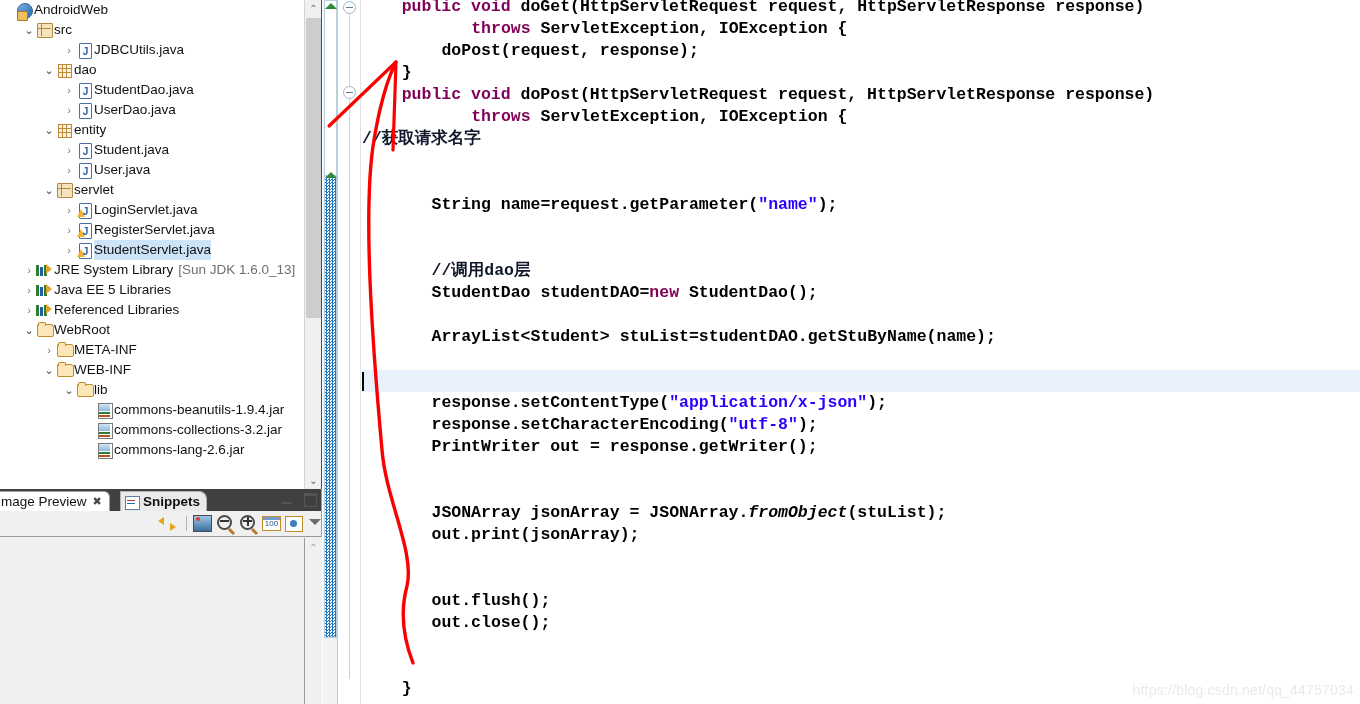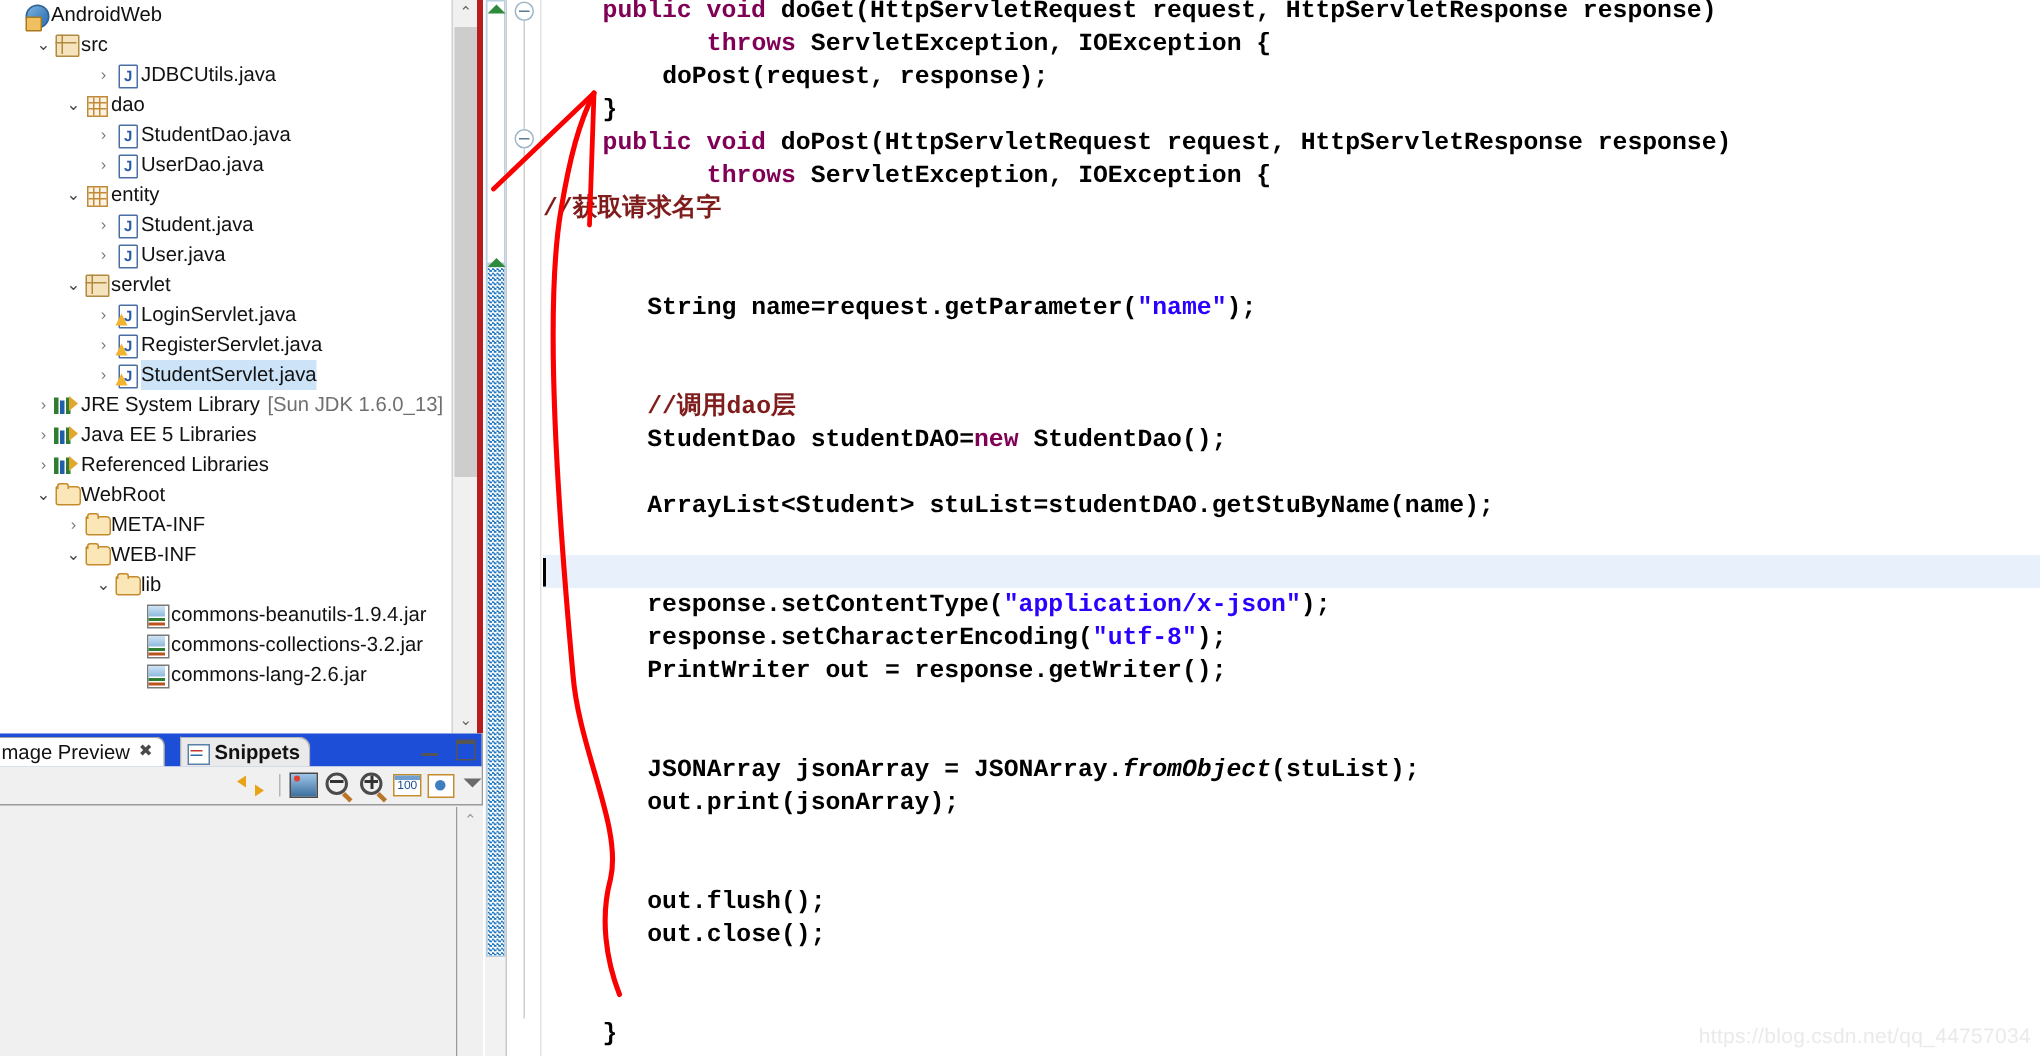--- a/index.html
+++ b/index.html
@@ -9,21 +9,21 @@
     font-family:"Liberation Sans", sans-serif;
     font-size:13px;
     -webkit-font-smoothing:none;
   }
   .screen{position:relative;width:1360px;height:704px;overflow:hidden;background:#fff;}
 
   
   .explorer{
     position:absolute;left:0;top:0;width:322px;height:489px;
     background:#ffffff;overflow:hidden;
-    border-right:4px solid #b91c1c;
+    border-right:1px solid #b91c1c;
     box-sizing:border-box;
   }
   .tree{position:absolute;left:0;top:0;width:305px;}
   .trow{
     position:relative;height:20px;line-height:20px;white-space:nowrap;
     font-size:13.5px;color:#111;padding-left:2px;
   }
   .trow .twist{
     display:inline-block;width:14px;text-align:center;color:#7a7a7a;
     font-size:11px;vertical-align:top;
@@ -83,21 +83,21 @@
     text-align:center;font-size:10px;line-height:17px;}
   .vsb .arrow.up{top:0;}
   .vsb .arrow.down{bottom:0;}
   .vsb .thumb{position:absolute;left:1px;top:18px;width:15px;height:300px;background:#cdcdcd;}
 
   
   .bottomview{
     position:absolute;left:0;top:489px;width:322px;height:215px;
     background:#f0f0f0;box-sizing:border-box;border-right:1px solid #9a9a9a;
   }
-  .tabbar{position:relative;height:22px;background:#1d4ed8;}
+  .tabbar{position:relative;height:22px;background:#404040;}
   .tab{
     position:absolute;top:2px;height:20px;line-height:20px;box-sizing:border-box;
     font-size:13.5px;color:#111;padding:0 6px;white-space:nowrap;
   }
   .tab.active{left:-6px;background:#fff;border:1px solid #a0a0a0;border-bottom:none;
     border-radius:0 6px 0 0;padding-right:22px;}
   .tab.inactive{left:120px;background:#eaeaea;border:1px solid #b4b4b4;border-bottom:none;
     border-radius:0 8px 0 0;padding-left:22px;font-weight:bold;}
   .tab .closex{position:absolute;right:5px;top:3px;width:11px;height:12px;color:#4a4a4a;
     font-size:11px;line-height:12px;}
@@ -165,21 +165,21 @@
 
   .codearea{position:absolute;left:39px;top:0;right:0;top:0;height:704px;
     font-family:"Liberation Mono","DejaVu Sans Mono",monospace;
     font-size:16.5px;font-weight:bold;line-height:22px;color:#000;
     white-space:pre;}
   .cl{position:absolute;left:0;height:22px;line-height:22px;white-space:pre;}
   .curline{position:absolute;left:0;right:0;height:22px;background:#e8f0fb;}
   .caret{position:absolute;width:2px;height:19px;background:#000;}
   .kw{color:#7f0055;}
   .str{color:#2a00ff;}
-  .cmt{color:#7f1d1d;}
+  .cmt{color:#0f172a;}
   .sm{font-style:italic;}
 
   .watermark{position:absolute;right:6px;bottom:6px;color:#eaeaea;font-size:14px;
     font-family:"Liberation Sans",sans-serif;letter-spacing:.2px;}
 
   .annot{position:absolute;left:0;top:0;width:1360px;height:704px;pointer-events:none;}
 </style>
 </head>
 <body>
 

